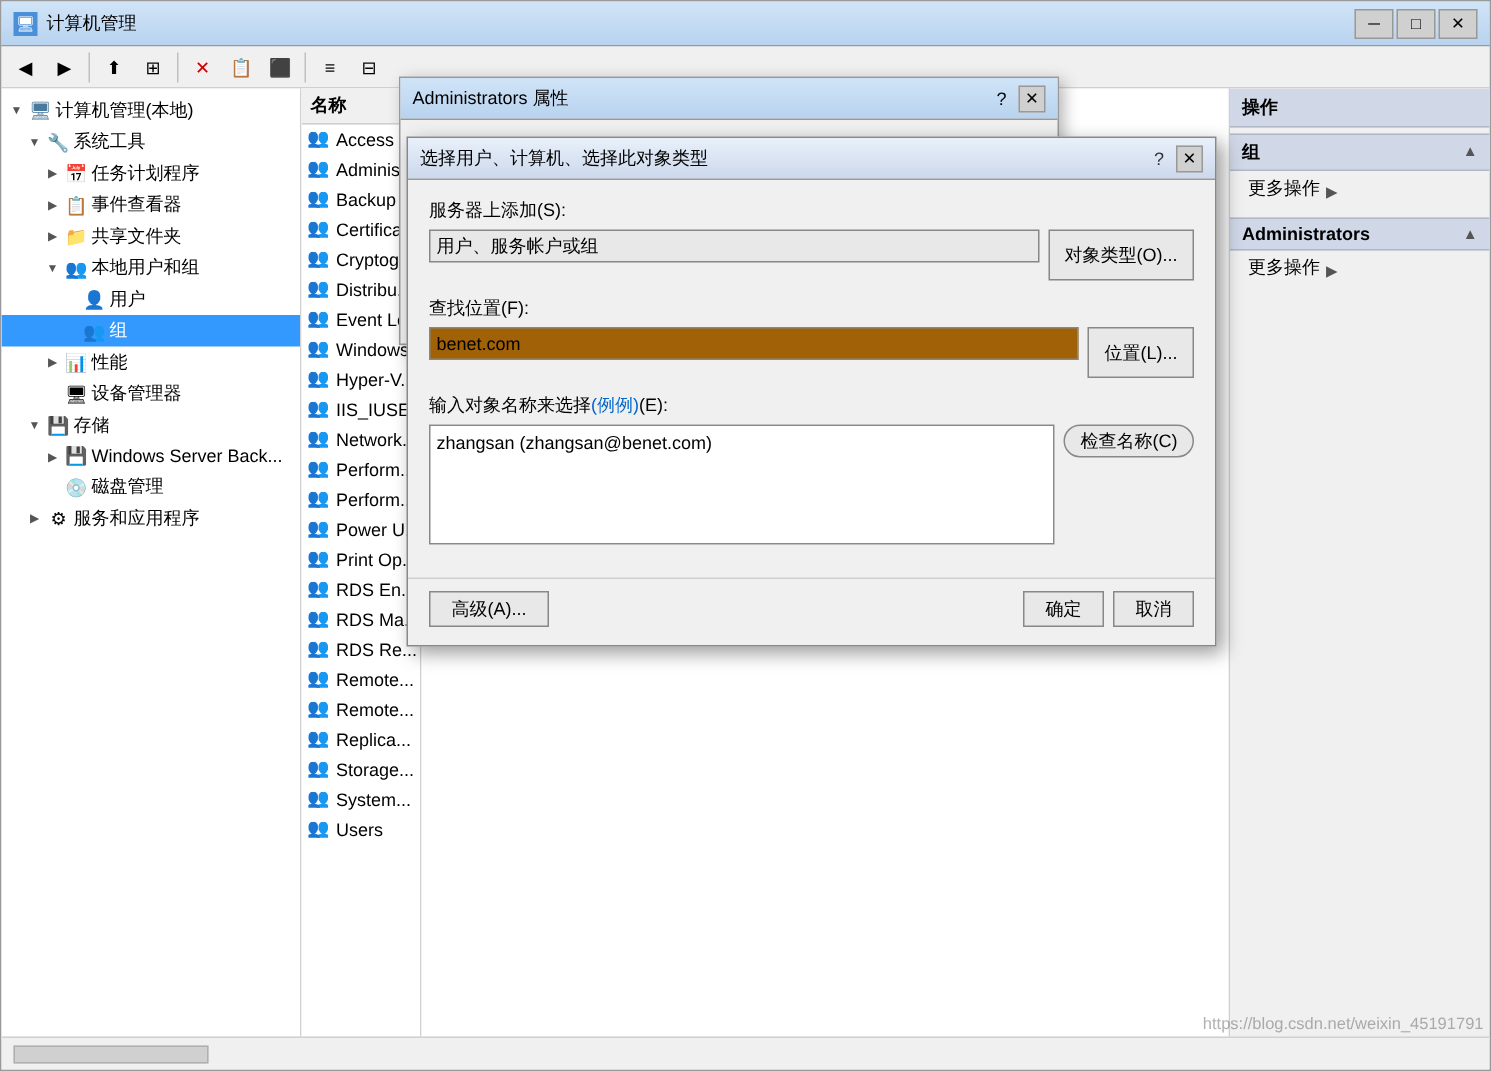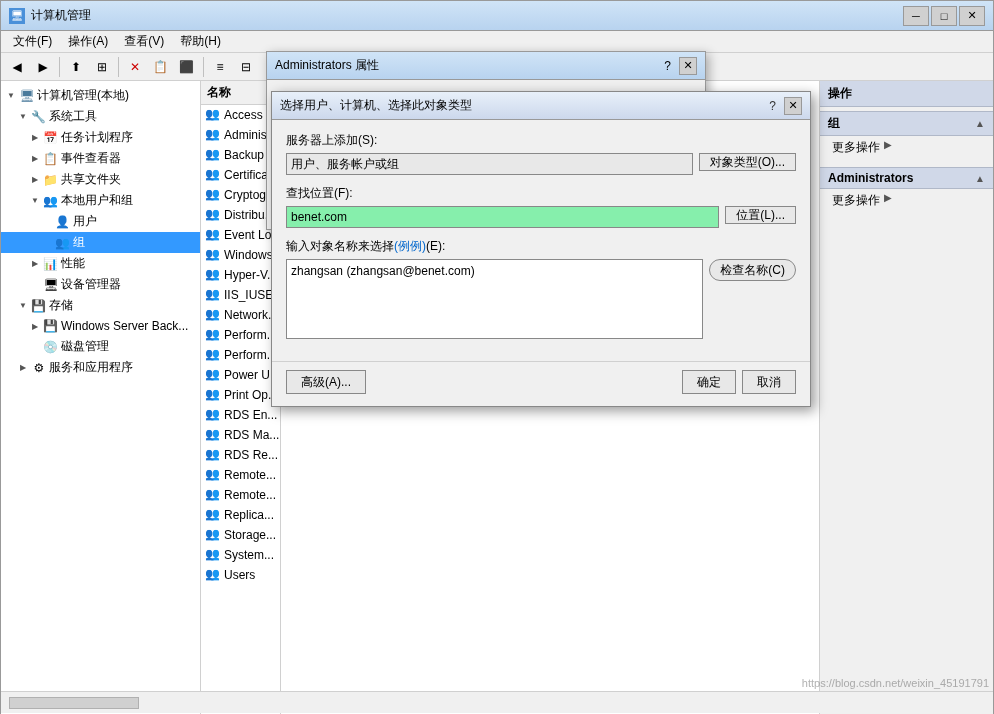--- a/index.html
+++ b/index.html
@@ -188,21 +188,21 @@
       border-top: 1px solid #b0b8c8;
       display: flex;
       align-items: center;
       justify-content: space-between;
     }
     .ops-item {
       padding: 3px 12px;
       cursor: pointer;
       font-size: 12px;
       display: flex;
-      align-items: flex-start;
+      align-items: flex-end;
       gap: 4px;
     }
     .ops-arrow { font-size: 10px; color: #555; }
 
     
     .status-bar {
       height: 22px;
       background: #f0f0f0;
       border-top: 1px solid #d0d0d0;
       display: flex;
@@ -296,26 +296,26 @@
     .modal-row {
       display: flex;
       align-items: flex-start;
       gap: 6px;
       margin-bottom: 10px;
     }
     .modal-input {
       flex: 1;
       height: 22px;
       border: 1px solid #888;
-      background: #86efac;
+      background: #a16207;
       padding: 0 4px;
       font-size: 12px;
     }
     .modal-btn {
-      height: 18px;
+      height: 34px;
       padding: 0 10px;
       background: #e8e8e8;
       border: 1px solid #888;
       font-size: 12px;
       cursor: pointer;
       white-space: nowrap;
     }
     .modal-textarea {
       width: 100%;
       height: 80px;
@@ -392,26 +392,20 @@
   <div class="title-bar">
     <span class="title-bar-icon">🖥</span>
     <span class="title-bar-text">计算机管理</span>
     <div class="title-bar-buttons">
       <div class="title-btn">─</div>
       <div class="title-btn">□</div>
       <div class="title-btn close">✕</div>
     </div>
   </div>
 
-  <div class="menu-bar">
-    <div class="menu-item">文件(F)</div>
-    <div class="menu-item">操作(A)</div>
-    <div class="menu-item">查看(V)</div>
-    <div class="menu-item">帮助(H)</div>
-  </div>
 
   <div class="toolbar">
     <div class="toolbar-btn">◀</div>
     <div class="toolbar-btn">▶</div>
     <div class="toolbar-sep"></div>
     <div class="toolbar-btn">⬆</div>
     <div class="toolbar-btn">⊞</div>
     <div class="toolbar-sep"></div>
     <div class="toolbar-btn" style="color:#cc0000;">✕</div>
     <div class="toolbar-btn">📋</div>

